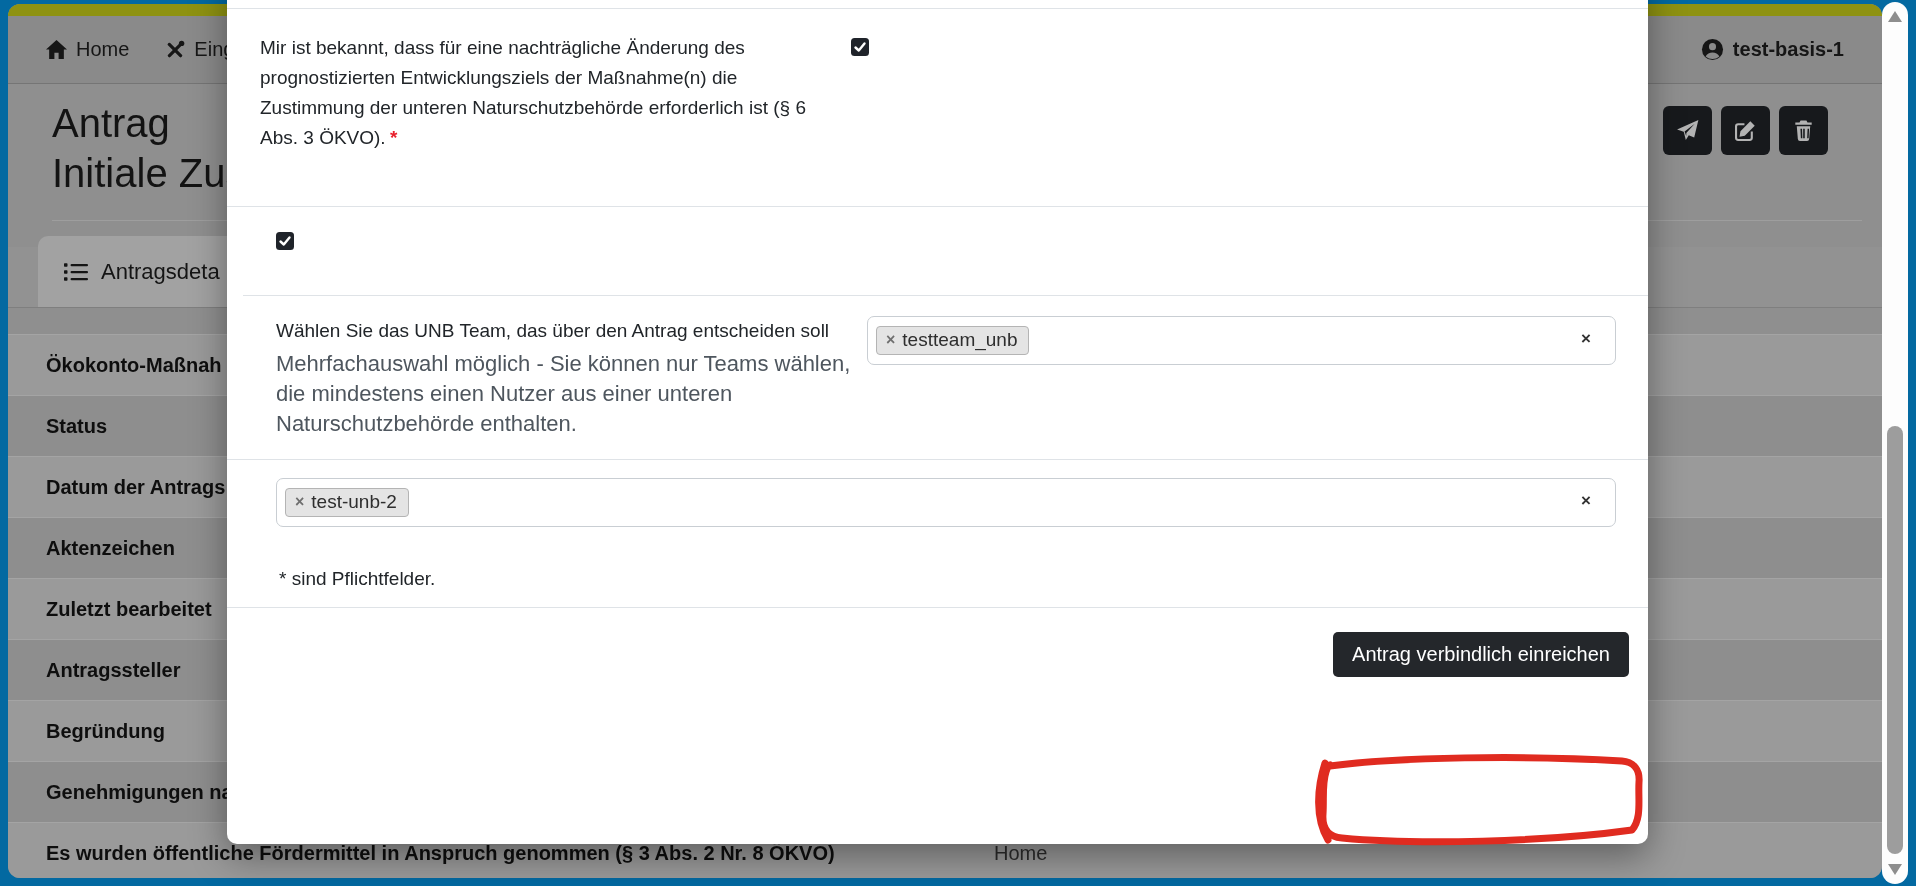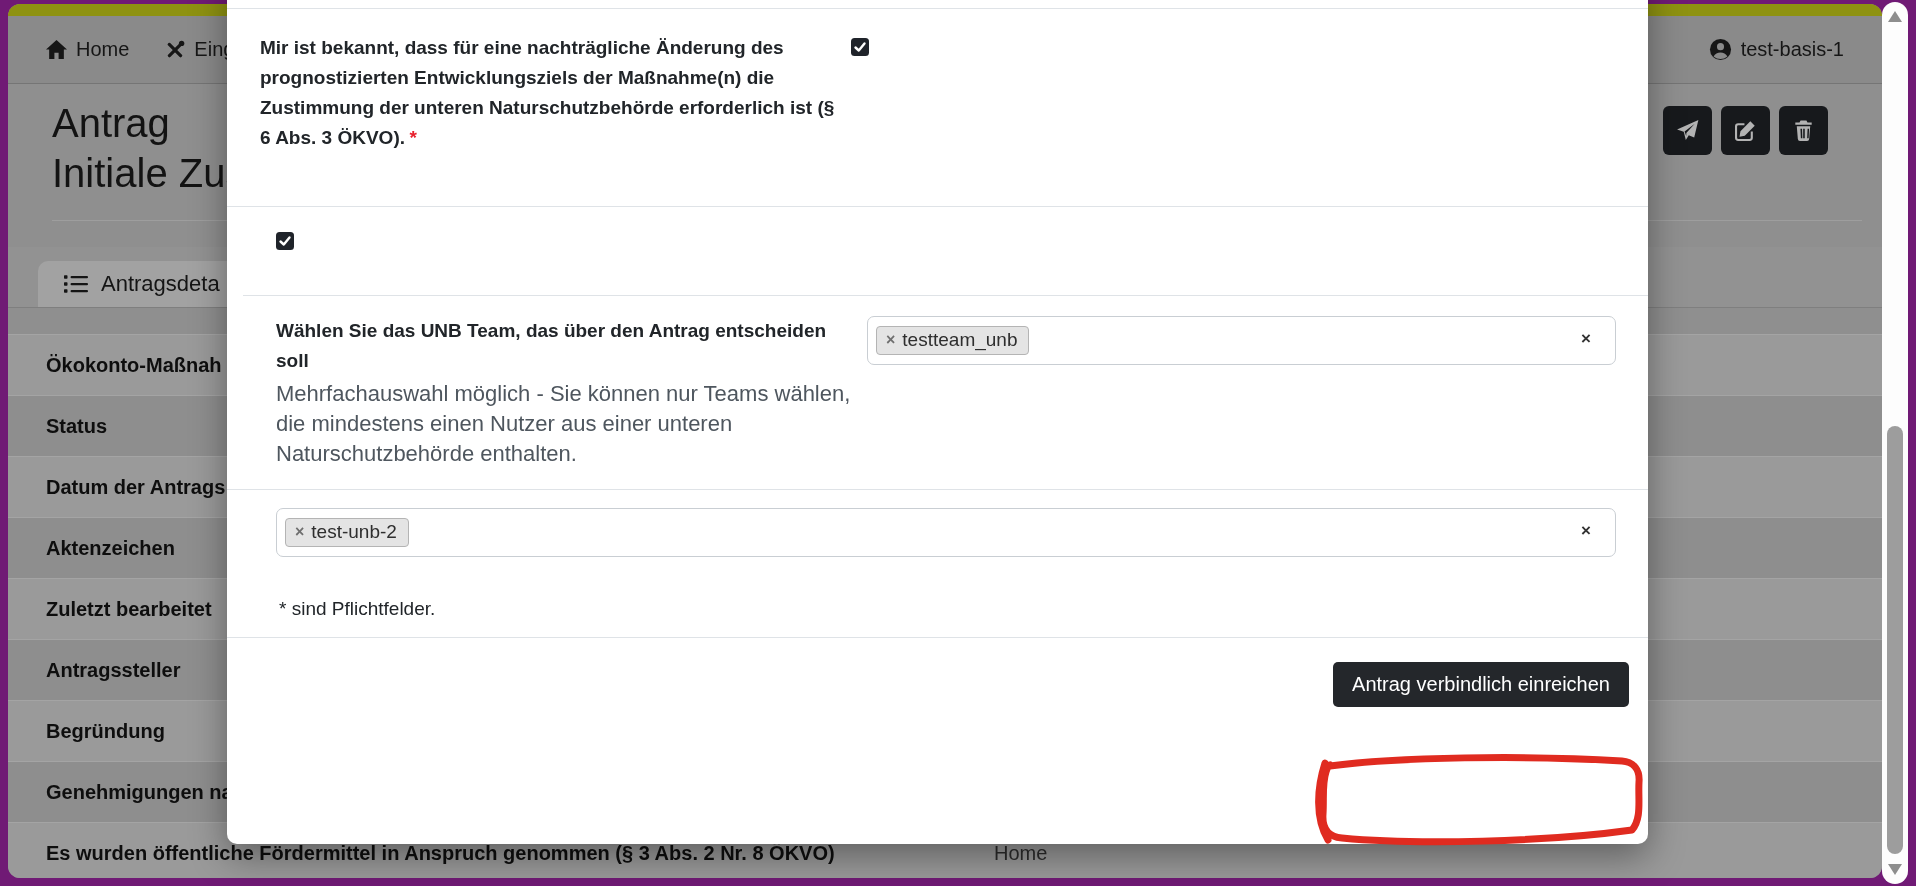--- a/index.html
+++ b/index.html
@@ -1,39 +1,39 @@
 <!DOCTYPE html>
 <html><head>
 <meta charset="utf-8">
 <style>
   * { margin:0; padding:0; box-sizing:border-box; }
   body { background:#f8eeec; }
-  .screen{position:relative;width:1916px;height:886px;background:#701a75;overflow:hidden;
+  .screen{position:relative;width:1916px;height:886px;background:#0369a1;overflow:hidden;
           font-family:"Liberation Sans","DejaVu Sans",sans-serif;color:#1a1a1a;}
 
   
   .card{position:absolute;left:8px;top:4px;width:1874px;height:874px;background:#8f8f8f;
         border-radius:12px;overflow:hidden;z-index:1;}
   .brandbar{height:12px;background:#8e9211;}
   .navbar{height:68px;background:#8a8a8a;border-bottom:1px solid #757575;display:flex;
           align-items:center;padding:0 38px;gap:36px;color:#161616;font-size:20px;}
   .nav-item{display:flex;align-items:center;gap:9px;cursor:pointer;}
-  .nav-right{margin-left:auto;display:flex;align-items:flex-end;gap:9px;}
+  .nav-right{margin-left:auto;display:flex;align-items:flex-end;gap:9px;font-weight:bold;}
   .icon{display:inline-flex;align-items:center;justify-content:center;}
 
   .header{position:relative;padding:14px 38px 0 44px;}
   .title{font-size:40px;line-height:50px;font-weight:400;color:#131313;}
   .actions{position:absolute;right:54px;top:22px;display:flex;gap:9px;}
   .action-btn{width:49px;height:49px;background:#17191c;border-radius:6px;display:flex;
               align-items:center;justify-content:center;color:#b3b3b3;border:none;cursor:pointer;}
   .hrule{margin:22px 20px 0 44px;border-top:1px solid #9e9e9e;}
 
   .tabbar{margin-top:26px;background:#929292;border-bottom:1px solid #7f7f7f;height:61px;
           display:flex;align-items:flex-end;padding-left:30px;}
-  .tab{background:#a2a2a2;height:46px;display:flex;align-items:center;gap:13px;padding:0 26px;
+  .tab{background:#a2a2a2;height:71px;display:flex;align-items:center;gap:13px;padding:0 26px;
        border-radius:10px 10px 0 0;font-size:22px;color:#151515;cursor:pointer;}
 
   .dtable{margin-top:26px;}
   .drow{display:flex;align-items:center;height:61px;border-top:1px solid #a4a4a4;
         padding-left:38px;font-size:20px;}
   .drow:nth-child(odd){background:#9a9a9a;}
   .drow:nth-child(even){background:#8e8e8e;}
   .dlabel{width:948px;font-weight:700;color:#0e0e0e;}
   .dvalue{color:#2c2c2c;}
 
@@ -41,21 +41,21 @@
   .modal{position:absolute;left:227px;top:-30px;width:1421px;height:874px;background:#ffffff;
          border-radius:10px;box-shadow:0 12px 36px rgba(0,0,0,.38);z-index:5;}
   .m-spacer{height:38px;}
   .m-row{border-top:1px solid #dfe3e7;display:flex;padding:24px 32px 0 33px;}
   .m-row.r1{padding-bottom:53px;}
   .m-row.r2{padding-top:20px;padding-bottom:45px;}
   .m-row.r3{padding-top:20px;padding-bottom:20px;margin-left:16px;}
   .m-row.r4{padding-top:18px;padding-bottom:24px;}
   .m-label-col{width:575px;flex:none;}
   .m-ctrl-col{flex:1;margin-left:16px;position:relative;}
-  .m-label{font-size:19px;font-weight:700;line-height:30px;color:#212529;}
+  .m-label{font-size:19px;font-weight:400;line-height:30px;color:#212529;}
   .req{color:#e8212e;font-weight:700;}
   .m-help{font-size:22px;line-height:30px;color:#4e565e;margin-top:3px;}
   .checkbox{width:18px;height:18px;background:#1f232a;border-radius:3.5px;display:flex;
             align-items:center;justify-content:center;margin-top:5px;cursor:pointer;}
   .select{position:relative;height:49px;border:1px solid #c9ced3;border-radius:7px;background:#fff;
           display:flex;align-items:center;padding:0 46px 0 8px;cursor:text;}
   .tag{display:inline-flex;align-items:center;gap:7px;background:#e4e4e4;border:1px solid #b4b4b4;
        border-radius:4px;padding:2px 11px 3px 9px;font-size:19px;color:#2e2e2e;}
   .tag-x{color:#6f6f6f;font-weight:700;font-size:16px;line-height:1;cursor:pointer;}
   .select-clear{position:absolute;right:24px;top:12px;color:#333;font-size:17px;font-weight:700;

